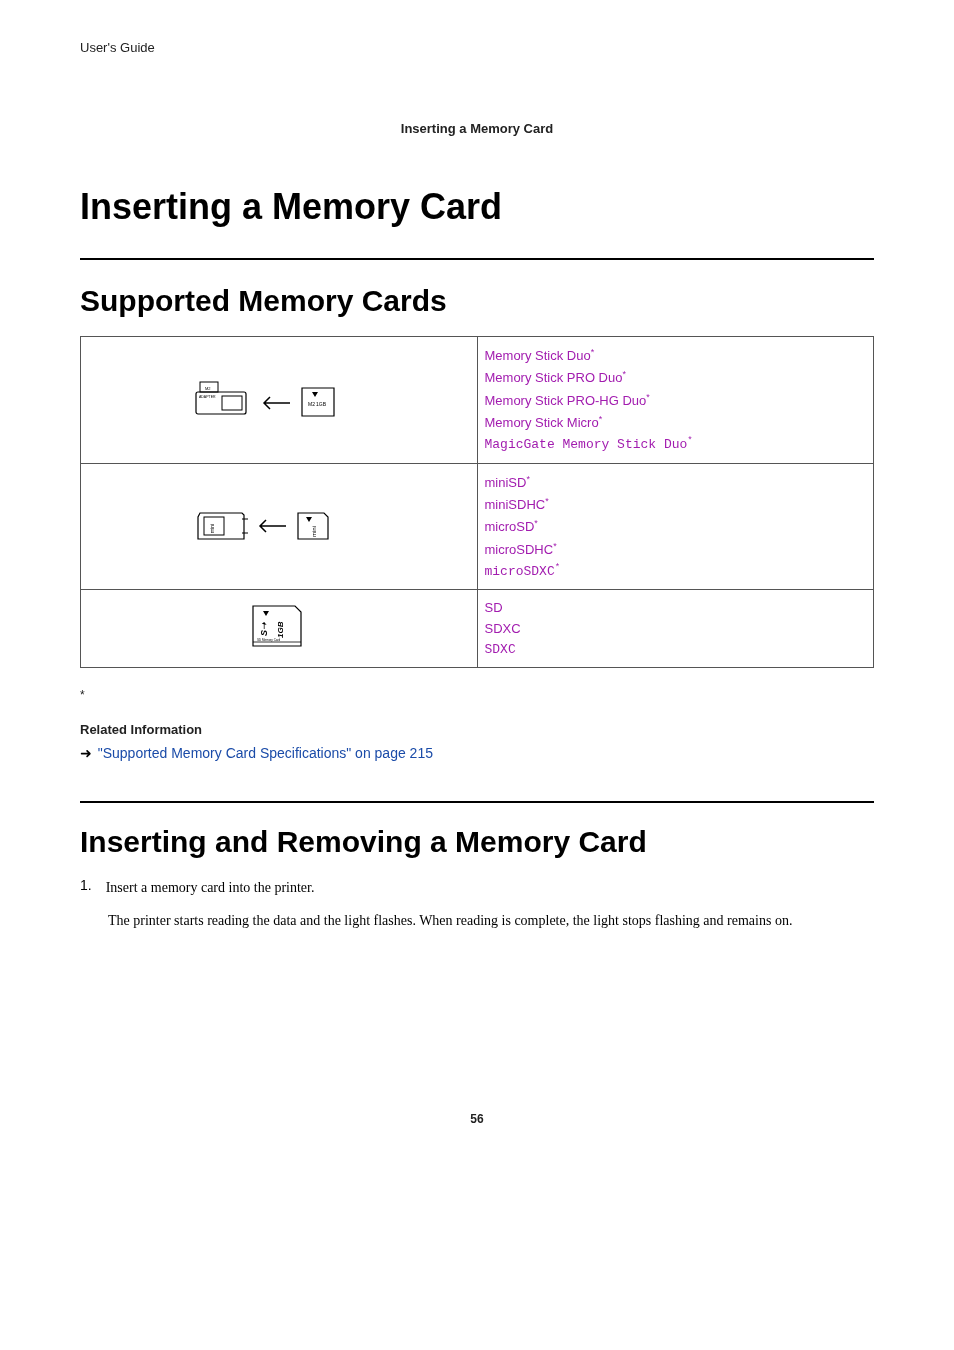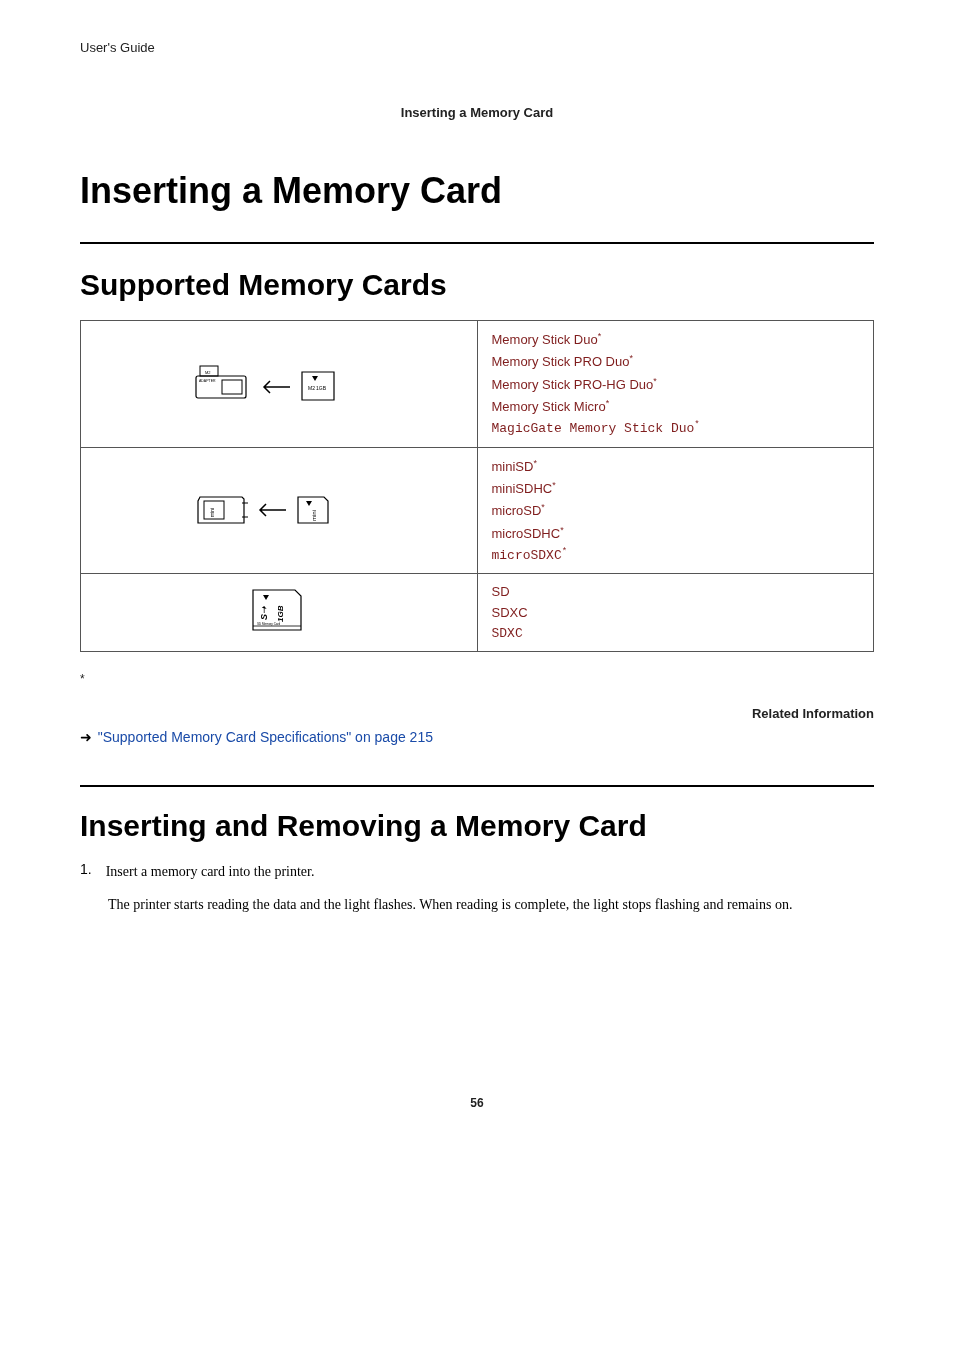--- a/index.html
+++ b/index.html
@@ -11,21 +11,21 @@
       font-family: -apple-system, BlinkMacSystemFont, "Segoe UI", Arial, sans-serif;
       background: #fff;
       color: #000;
       width: 954px;
       margin: 0 auto;
       padding: 40px 80px 60px 80px;
     }
     .header-label {
       font-size: 13px;
       color: #222;
-      margin-bottom: 50px;
+      margin-bottom: 66px;
     }
     .breadcrumb {
       text-align: center;
       font-size: 13px;
       font-weight: bold;
       color: #222;
       margin-bottom: 50px;
     }
     h1.page-title {
       font-size: 36px;
@@ -44,24 +44,24 @@
       color: #000;
       margin-bottom: 18px;
     }
     table.cards-table {
       width: 100%;
       border-collapse: collapse;
       margin-bottom: 20px;
     }
     table.cards-table td {
       border: 1px solid #555;
-      padding: 10px 14px;
+      padding: 10px 7px;
       vertical-align: top;
       font-size: 13px;
-      color: #7f1d1d;
+      color: #a21caf;
     }
     table.cards-table td.img-cell {
       width: 50%;
       text-align: center;
       vertical-align: middle;
     }
     table.cards-table td.list-cell {
       width: 50%;
     }
     .card-list-item {
@@ -83,21 +83,20 @@
       gap: 14px;
     }
     .footnote .marker {
       flex-shrink: 0;
     }
     .related-title {
       font-size: 13px;
       font-weight: bold;
       color: #222;
       margin-bottom: 8px;
-      text-align: right;
     }
     .related-link {
       display: flex;
       align-items: center;
       gap: 6px;
       margin-bottom: 40px;
     }
     .related-link a {
       color: #1a4ba8;
       font-size: 14px;

